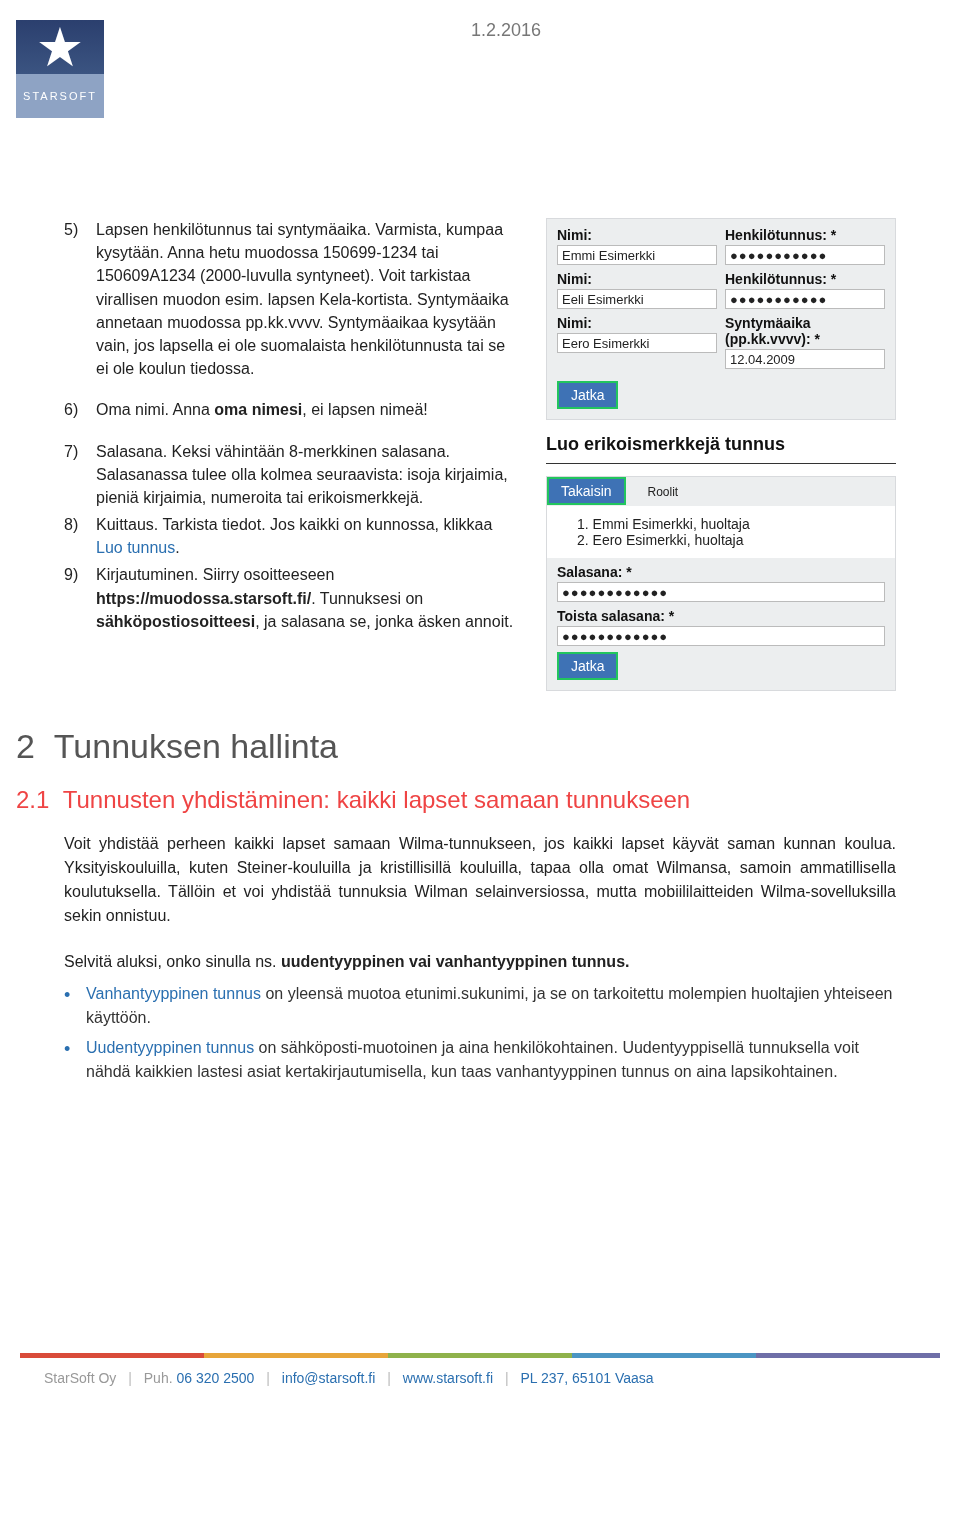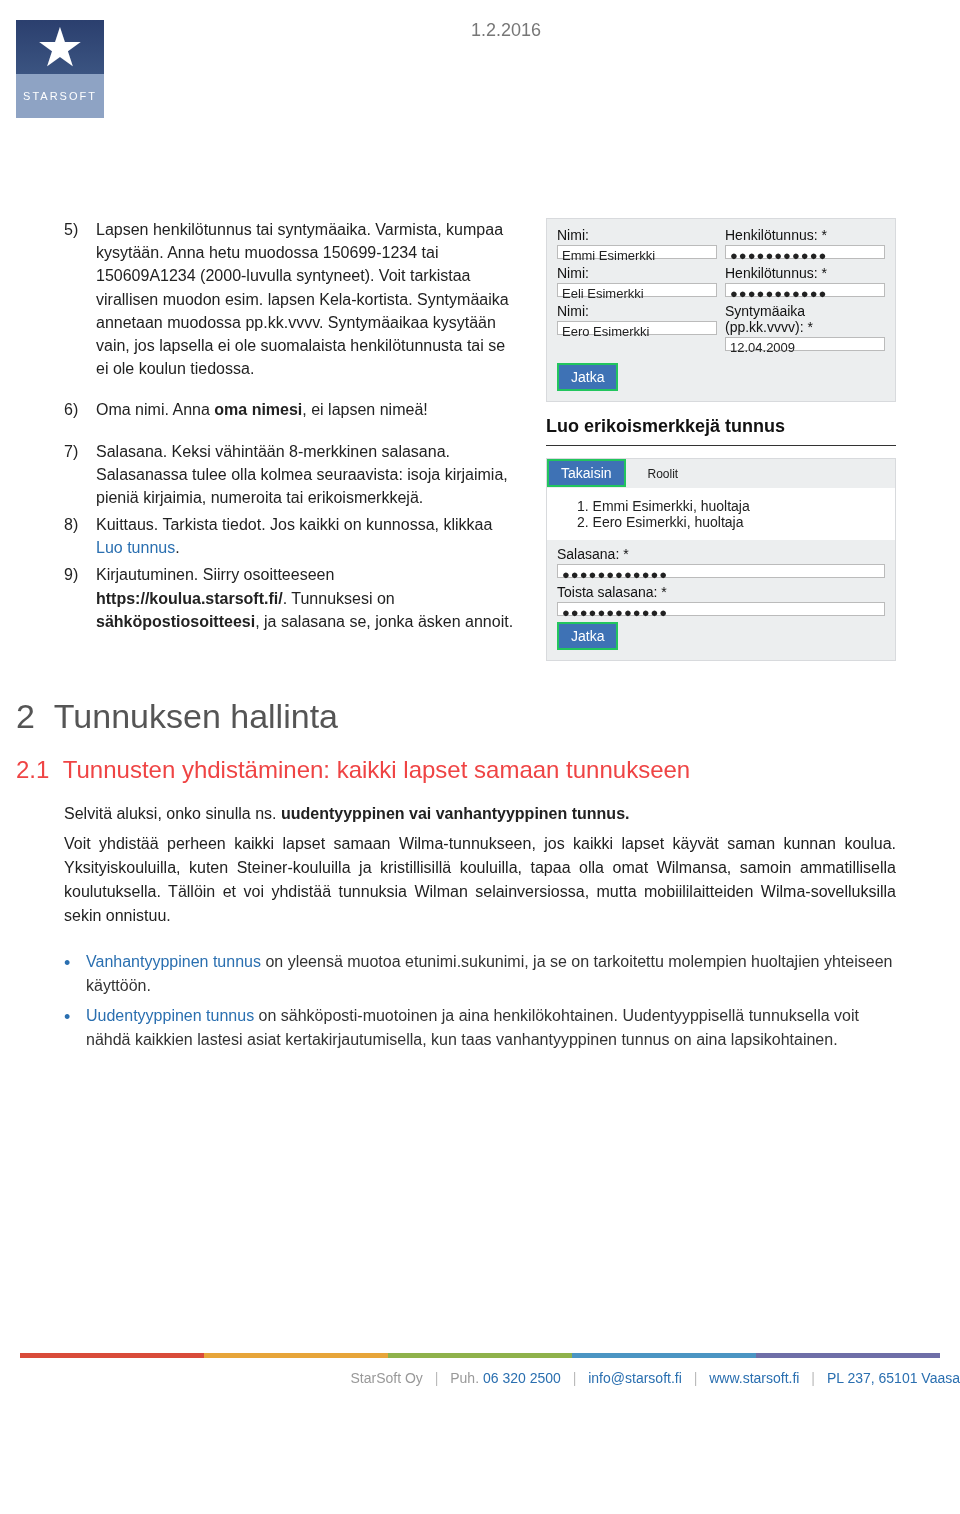--- a/index.html
+++ b/index.html
@@ -97,26 +97,26 @@
     padding: 8px 10px 10px 10px;
     font-size: 14px;
     color: #222;
   }
   .field-row {
     display: flex;
     gap: 8px;
     margin-bottom: 6px;
   }
   .field-col { flex:1; }
-  .lbl { font-size: 14px; margin-bottom: 2px; color:#111; font-weight:400; }
+  .lbl { font-size: 14px; margin-bottom: 2px; color:#111; font-weight:700; }
   .inp {
     border: 1px solid #bbb;
     background: #fff;
     padding: 2px 4px;
-    height: 14px;
+    height: 20px;
     font-size: 13px;
     width: 100%;
     box-sizing: border-box;
   }
   .dots { letter-spacing: 1px; }
   .btn-primary {
     background: #3e72b5;
     color: #fff;
     border: 2px solid #22c55e;
     padding: 4px 12px;
@@ -183,24 +183,25 @@
     left: 20px;
     bottom: 42px;
     right: 20px;
     height: 5px;
     background: linear-gradient(90deg,#d94b3a 0 20%,#e7a53a 20% 40%,#8fb24b 40% 60%,#4b95c3 60% 80%,#6f6fa8 80% 100%);
   }
   .footer-text {
     position: absolute;
     left: 0; right: 0;
     bottom: 14px;
-    text-align: right;
+    text-align: left;
     font-size: 14px;
     color: #999;
     font-weight: 300;
+    padding-left: 44px;
   }
   .footer-text .sep { margin: 0 8px; color:#bbb; }
 </style>
 </head>
 <body>
 
 <div class="page">
 
   <div class="header">
     <div class="logo">
@@ -235,21 +236,21 @@
         </div>
         <div class="li">
           <div class="num">8)</div>
           <div class="txt">
             <span>Kuittaus. Tarkista tiedot. Jos kaikki on kunnossa, klikkaa </span><span class="blue">Luo tunnus</span><span>.</span>
           </div>
         </div>
         <div class="li">
           <div class="num">9)</div>
           <div class="txt">
-            <span>Kirjautuminen. Siirry osoitteeseen </span><span class="bold">https://koulua.starsoft.fi/</span><span>. Tunnuksesi on </span><span class="bold">sähköpostiosoitteesi</span><span>, ja salasana se, jonka äsken annoit.</span>
+            <span>Kirjautuminen. Siirry osoitteeseen </span><span class="bold">https://muodossa.starsoft.fi/</span><span>. Tunnuksesi on </span><span class="bold">sähköpostiosoitteesi</span><span>, ja salasana se, jonka äsken annoit.</span>
           </div>
         </div>
       </div>
     </div>
 
     <div class="col-right">
 
       <div class="panel">
         <div class="field-row">
           <div class="field-col">
@@ -306,25 +307,25 @@
     </div>
   </div>
 
   <h1 class="section">
     <span>2</span>&nbsp;&nbsp;<span>Tunnuksen hallinta</span>
   </h1>
   <h2 class="subsection">
     <span>2.1</span>&nbsp;&nbsp;<span>Tunnusten yhdistäminen: kaikki lapset samaan tunnukseen</span>
   </h2>
 
+  <div class="body-p">Voit yhdistää perheen kaikki lapset samaan Wilma-tunnukseen, jos kaikki lapset käyvät saman kunnan koulua. Yksityiskouluilla, kuten Steiner-kouluilla ja kristillisillä kouluilla, tapaa olla omat Wilmansa, samoin ammatillisella koulutuksella. Tällöin et voi yhdistää tunnuksia Wilman selainversiossa, mutta mobiililaitteiden Wilma-sovelluksilla sekin onnistuu.</div>
+
   <div class="body-p" style="text-align:left;margin-bottom:6px">
     <span>Selvitä aluksi, onko sinulla ns. </span><span class="bold">uudentyyppinen vai vanhantyyppinen tunnus.</span>
   </div>
-
-  <div class="body-p">Voit yhdistää perheen kaikki lapset samaan Wilma-tunnukseen, jos kaikki lapset käyvät saman kunnan koulua. Yksityiskouluilla, kuten Steiner-kouluilla ja kristillisillä kouluilla, tapaa olla omat Wilmansa, samoin ammatillisella koulutuksella. Tällöin et voi yhdistää tunnuksia Wilman selainversiossa, mutta mobiililaitteiden Wilma-sovelluksilla sekin onnistuu.</div>
   <div class="bullets">
     <div class="b-row">
       <div class="b-dot">•</div>
       <div><span class="blue">Vanhantyyppinen tunnus</span><span> on yleensä muotoa etunimi.sukunimi, ja se on tarkoitettu molempien huoltajien yhteiseen käyttöön.</span></div>
     </div>
     <div class="b-row">
       <div class="b-dot">•</div>
       <div><span class="blue">Uudentyyppinen tunnus</span><span> on sähköposti-muotoinen ja aina henkilökohtainen. Uudentyyppisellä tunnuksella voit nähdä kaikkien lastesi asiat kertakirjautumisella, kun taas vanhantyyppinen tunnus on aina lapsikohtainen.</span></div>
     </div>
   </div>

